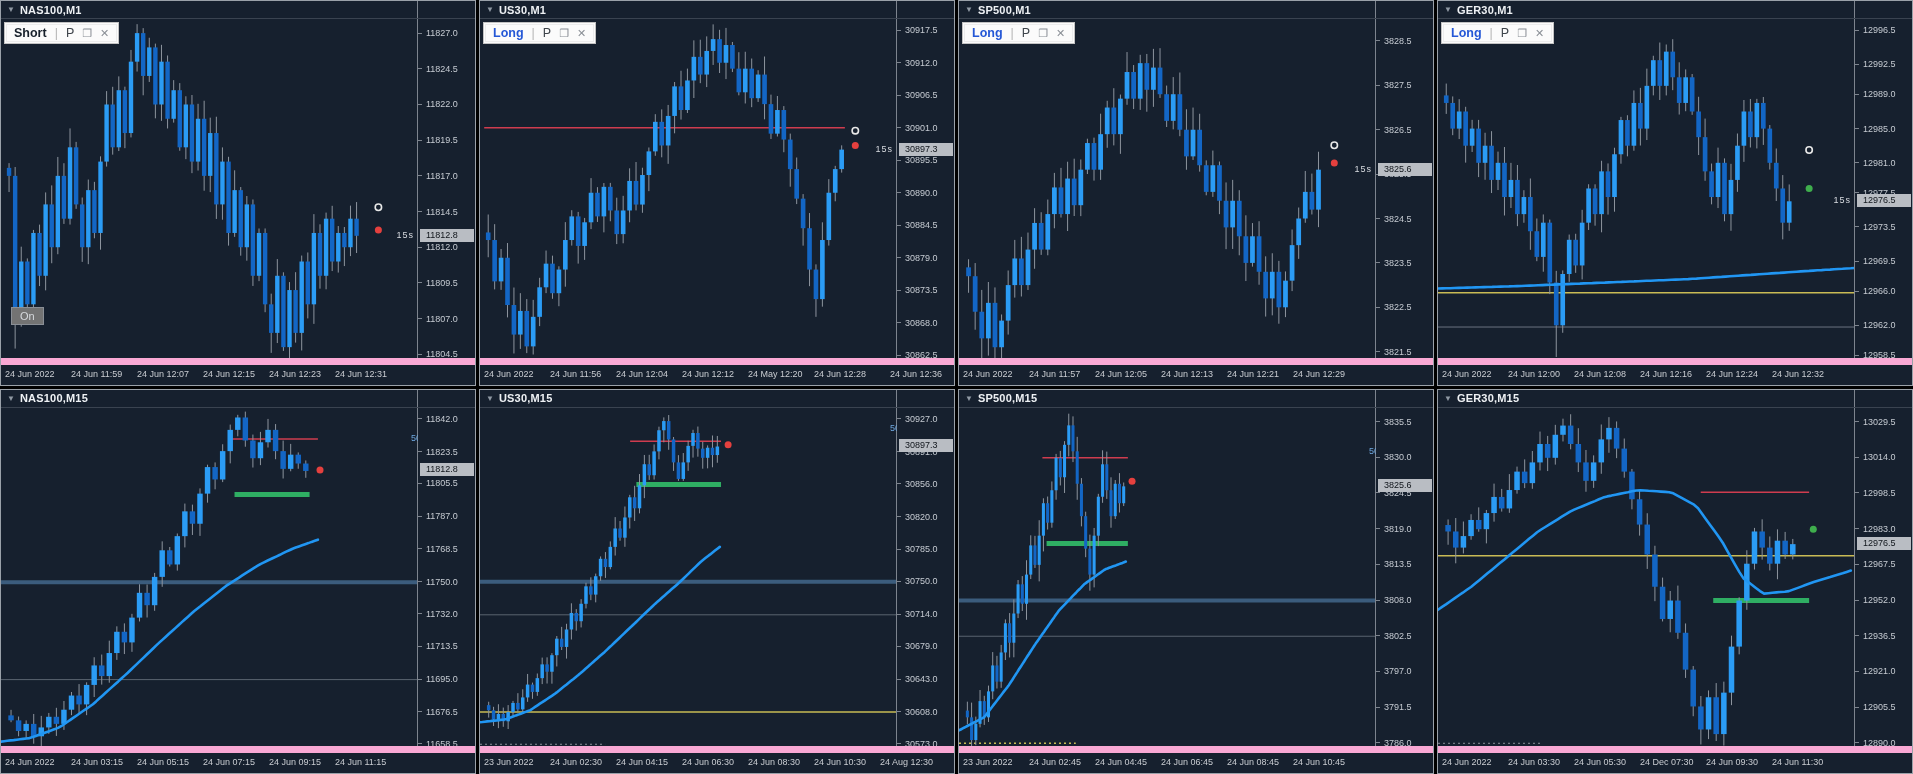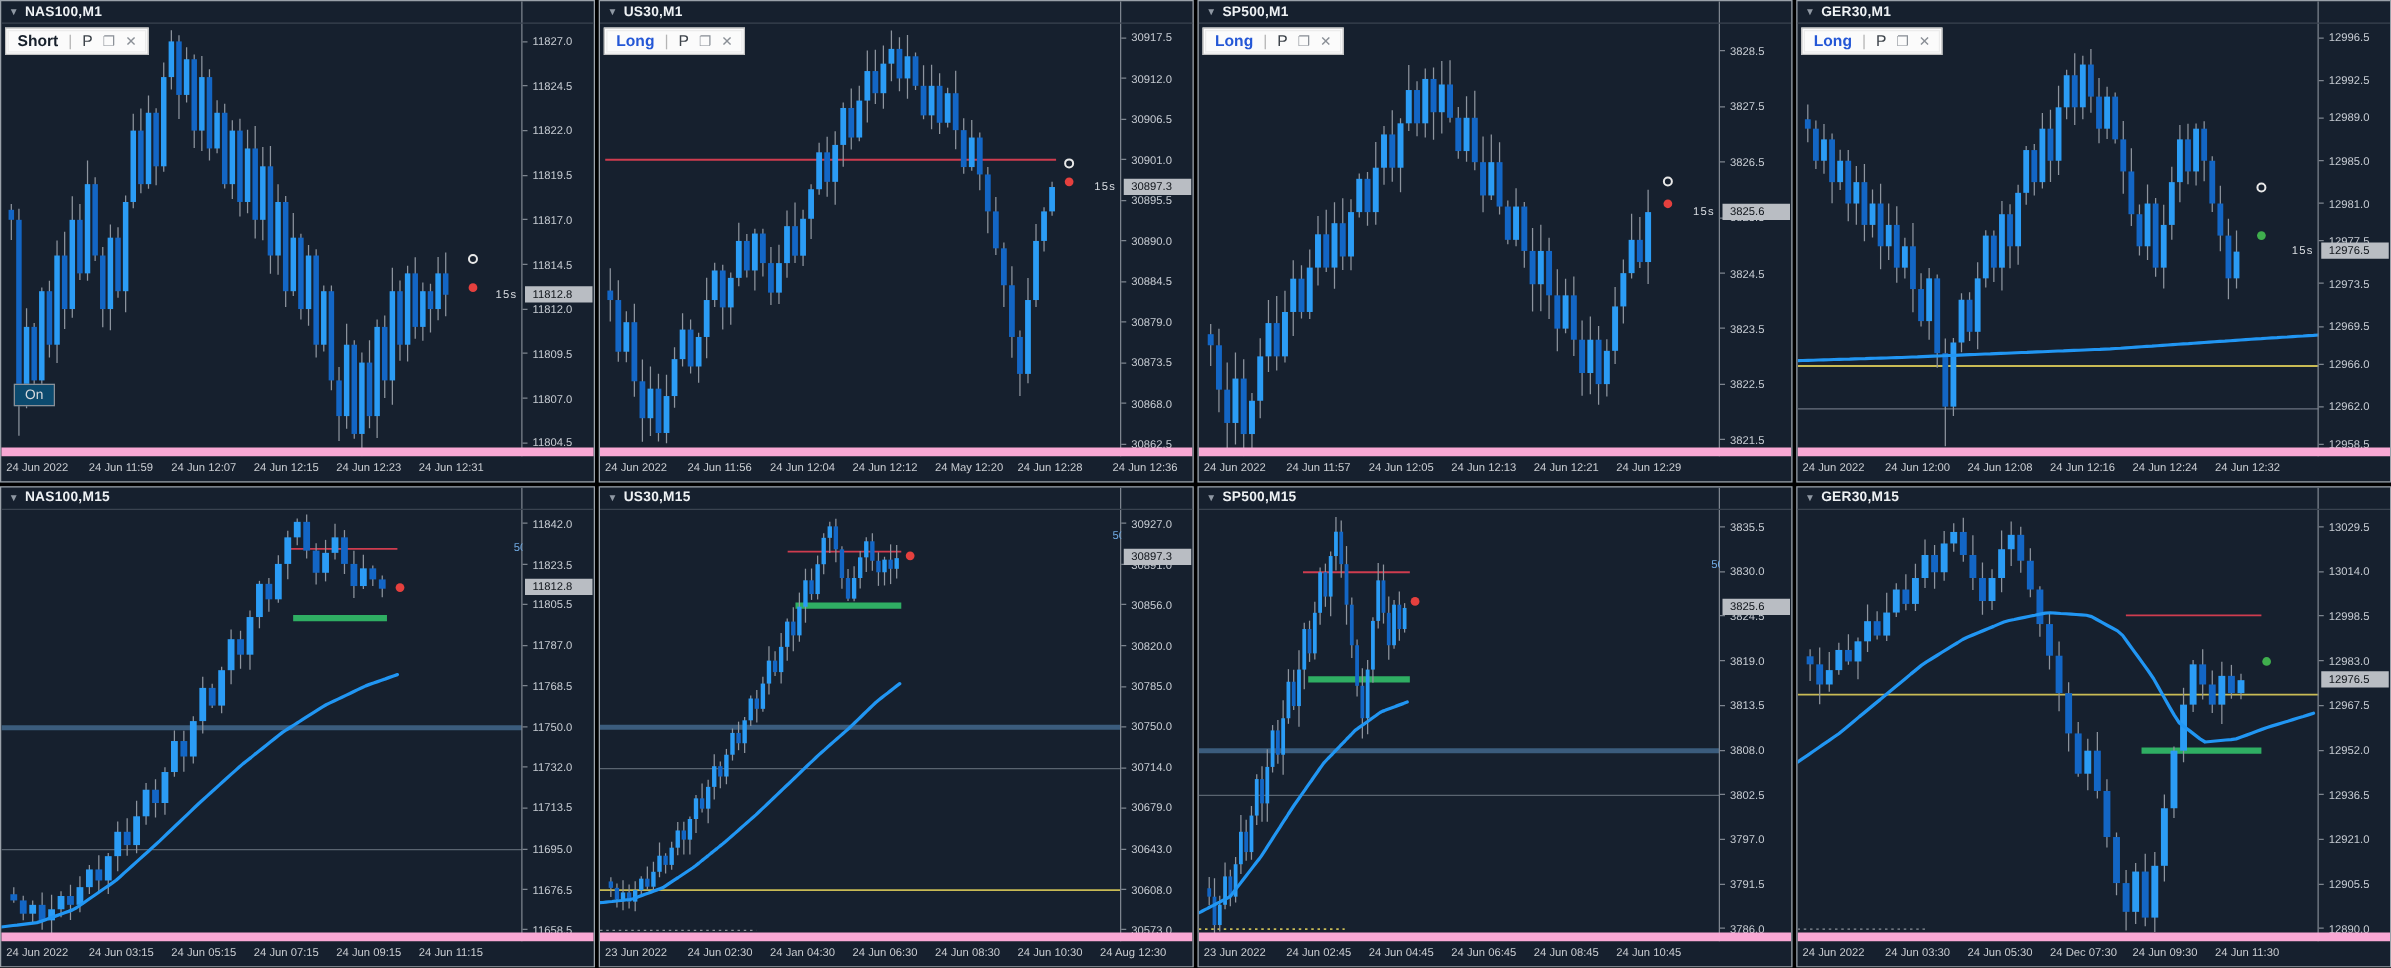--- a/index.html
+++ b/index.html
@@ -21,21 +21,21 @@
   .plot{position:absolute;left:0;top:0;right:57px;bottom:20px;overflow:hidden;}
   .paxis{position:absolute;right:0;top:0;bottom:20px;width:57px;border-left:1px solid #7d848e;}
   .taxis{position:absolute;left:0;right:0;bottom:0;height:20px;border-top:7px solid #f9a8d4;}
   .plabel{position:absolute;left:0;display:flex;align-items:center;font-size:9px;color:#c6cbd2;white-space:nowrap;}
   .tdash{display:inline-block;width:4px;height:1px;background:#7d848e;margin-right:4px;}
   .curbox{position:absolute;left:2px;right:1px;background:#b9bdc3;color:#10151b;font-size:9px;
     line-height:13px;padding-left:6px;z-index:3;}
   .tlabel{position:absolute;top:4px;font-size:9px;color:#c9ccd1;white-space:nowrap;}
   .timer{position:absolute;font-size:9px;color:#d8dbe0;letter-spacing:1px;z-index:4;}
   .fifty{position:absolute;right:-3px;font-size:9px;color:#6fa8e0;z-index:4;}
-  .onbadge{position:absolute;left:10px;bottom:40px;background:#0c4a6e;border:1px solid #8a8f96;
+  .onbadge{position:absolute;left:10px;bottom:40px;background:#737373;border:1px solid #8a8f96;
     color:#d6d9dd;font-size:11px;padding:2px 8px;z-index:5;}
   svg{display:block;}
 </style>
 </head>
 <body>
 
 <div class="grid">
 
   <section class="cell">
     <div class="titlebar">
@@ -896,21 +896,21 @@
         <div class="plabel" style="top: 219.801px;"><i class="tdash"></i>30714.0</div>
         <div class="plabel" style="top: 251.934px;"><i class="tdash"></i>30679.0</div>
         <div class="plabel" style="top: 284.984px;"><i class="tdash"></i>30643.0</div>
         <div class="plabel" style="top: 317.117px;"><i class="tdash"></i>30608.0</div>
         <div class="plabel" style="top: 349.25px;"><i class="tdash"></i>30573.0</div>
         <div class="curbox" style="top: 49.5169px;">30897.3</div>
       </div>
     <div class="taxis">
         <div class="tlabel" style="left: 4px;">23 Jun 2022</div>
         <div class="tlabel" style="left: 70px;">24 Jun 02:30</div>
-        <div class="tlabel" style="left: 136px;">24 Jan 04:30</div>
+        <div class="tlabel" style="left: 136px;">24 Jun 04:15</div>
         <div class="tlabel" style="left: 202px;">24 Jun 06:30</div>
         <div class="tlabel" style="left: 268px;">24 Jun 08:30</div>
         <div class="tlabel" style="left: 334px;">24 Jun 10:30</div>
         <div class="tlabel" style="left: 400px;">24 Aug 12:30</div>
       </div>
   </section>
   <section class="cell">
     <div class="titlebar">
       <span class="tri">▼</span>
       <span class="tname">SP500,M15</span>

